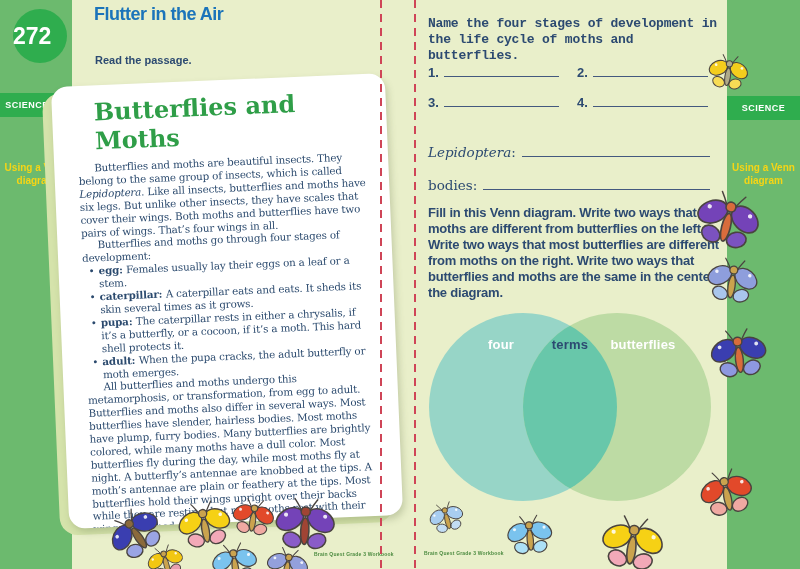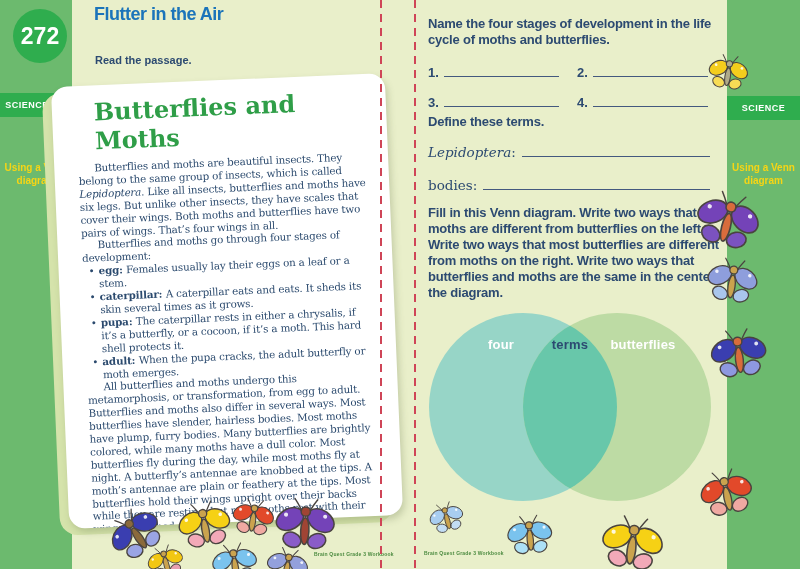--- a/index.html
+++ b/index.html
@@ -12,21 +12,21 @@
   }
   *{margin:0;padding:0;box-sizing:border-box;}
   html,body{width:800px;height:569px;}
   body{font-family:"Liberation Sans",sans-serif;}
   .spread{position:relative;width:800px;height:569px;background:var(--page-bg);overflow:hidden;}
 
   
   .band-left{position:absolute;left:0;top:0;width:72px;height:569px;background:var(--band-green);}
   .band-right{position:absolute;left:727px;top:0;width:73px;height:569px;background:var(--band-green);}
   .page-circle{position:absolute;width:54px;height:54px;border-radius:50%;background:var(--bright-green);
-    color:#fff;font-weight:bold;font-size:23px;display:flex;align-items:center;justify-content:center;}
+    color:#fff;font-weight:bold;font-size:23px;display:flex;align-items:center;justify-content:flex-start;}
   .circle-left{left:13px;top:9px;}
   .circle-right{left:738px;top:8px;}
   .science-tab{position:absolute;background:var(--bright-green);color:#fff;font-weight:bold;
     font-size:9px;letter-spacing:.5px;display:flex;align-items:center;justify-content:center;}
   .tab-left{left:0;top:93px;width:54px;height:24px;}
   .tab-right{left:727px;top:96px;width:73px;height:24px;}
   .skill{position:absolute;color:var(--skill-yellow);font-weight:bold;font-size:10px;line-height:1.25;text-align:center;}
   .skill-left{left:0;top:162px;width:72px;}
   .skill-right{left:727px;top:162px;width:73px;}
 
@@ -49,21 +49,21 @@
   .passage b{font-weight:bold;}
   .passage i{font-style:italic;}
 
   
   .dash{position:absolute;top:0;width:2px;height:569px;
     background:repeating-linear-gradient(to bottom,var(--dashed-red) 0 8px,transparent 8px 14px);}
   .dash-left{left:380px;} .dash-right{left:414px;}
 
   
   .prompt{position:absolute;color:var(--text-navy);font-weight:bold;font-size:13px;line-height:16px;letter-spacing:-.2px;}
-  .prompt-stages{left:428px;top:16px;width:300px;}
+  .prompt-stages{left:428px;top:16px;width:300px;font-family:Liberation Mono, monospace;}
   .blanks{position:absolute;left:428px;top:58px;width:282px;display:grid;
     grid-template-columns:149px 133px;row-gap:8px;}
   .blank-item{display:flex;align-items:flex-end;height:22px;padding-right:18px;}
   .blank-item:nth-child(2n){padding-right:2px;}
   .blank-item .num{color:var(--text-navy);font-weight:bold;font-size:13px;}
   .blank-item .line{flex:1;border-bottom:1.6px solid var(--blank-line);margin-left:5px;margin-bottom:3px;}
   .prompt-define{left:428px;top:114px;width:300px;}
   .terms{position:absolute;left:428px;top:138px;width:282px;}
   .term-row{display:flex;align-items:flex-end;height:22px;margin-bottom:11px;}
   .term-label{font-family:"DejaVu Serif",serif;color:var(--text-navy);font-size:13.5px;}
@@ -147,21 +147,20 @@
     <div class="blank-item">
       <span class="num">3.</span>
       <div class="line"></div>
     </div>
     <div class="blank-item">
       <span class="num">4.</span>
       <div class="line"></div>
     </div>
   </div>
 
-  <div class="prompt prompt-define">Define these terms.</div>
 
   <div class="terms">
     <div class="term-row">
       <span class="term-label it">Lepidoptera</span>
         <span class="term-colon">:</span>
       <div class="line"></div>
     </div>
     <div class="term-row">
       <span class="term-label">bodies</span>
         <span class="term-colon">:</span>

